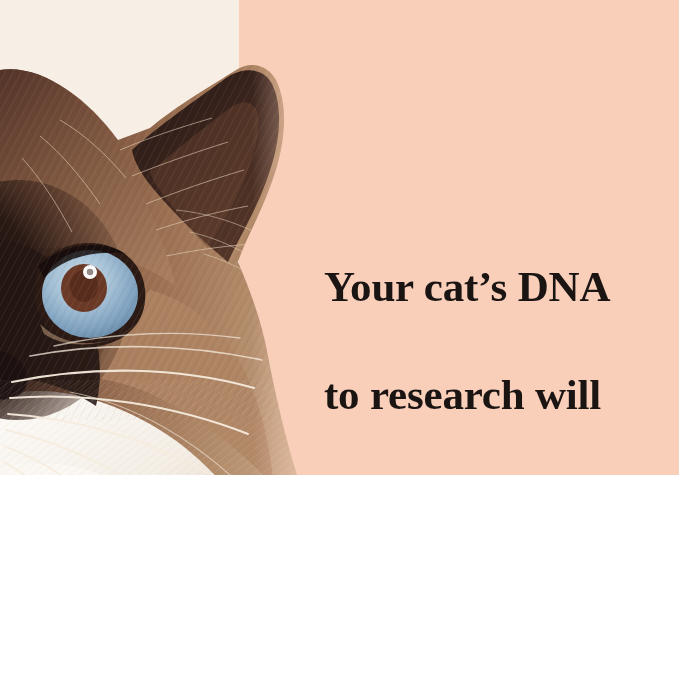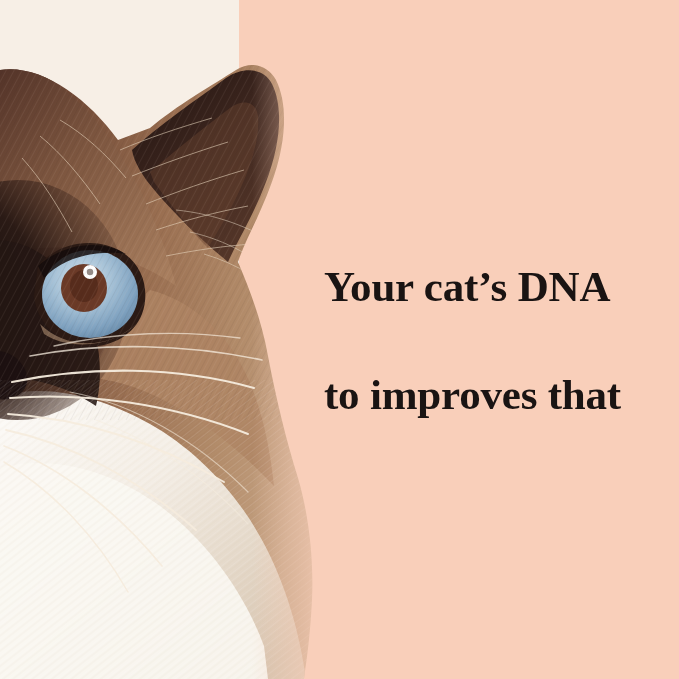--- a/index.html
+++ b/index.html
@@ -3,21 +3,21 @@
 <meta charset="utf-8">
 <style>
   html, body {
     margin: 0;
     padding: 0;
     background: #ffffff;
   }
   .canvas {
     position: relative;
     width: 679px;
-    height: 679px;
+    height: 475px;
     overflow: hidden;
     font-family: "Liberation Serif", "DejaVu Serif", serif;
     background: #F9CFBA;
   }
   
   .bg-peach {
     position: absolute;
     inset: 0;
     background: #F9CFBA;
   }
@@ -236,17 +236,17 @@
         </g>
 
       </g>
 
       <rect x="252" y="0" width="88" height="679" fill="url(#gEdgeFade)"></rect>
     </svg>
   </div>
 
   <div class="headline">
     <span class="headline-line">Your cat’s DNA</span>
-    <span class="headline-line">to improves that</span>
+    <span class="headline-line">to research will</span>
     
   </div>
 
 </div>
 
 </body></html>

